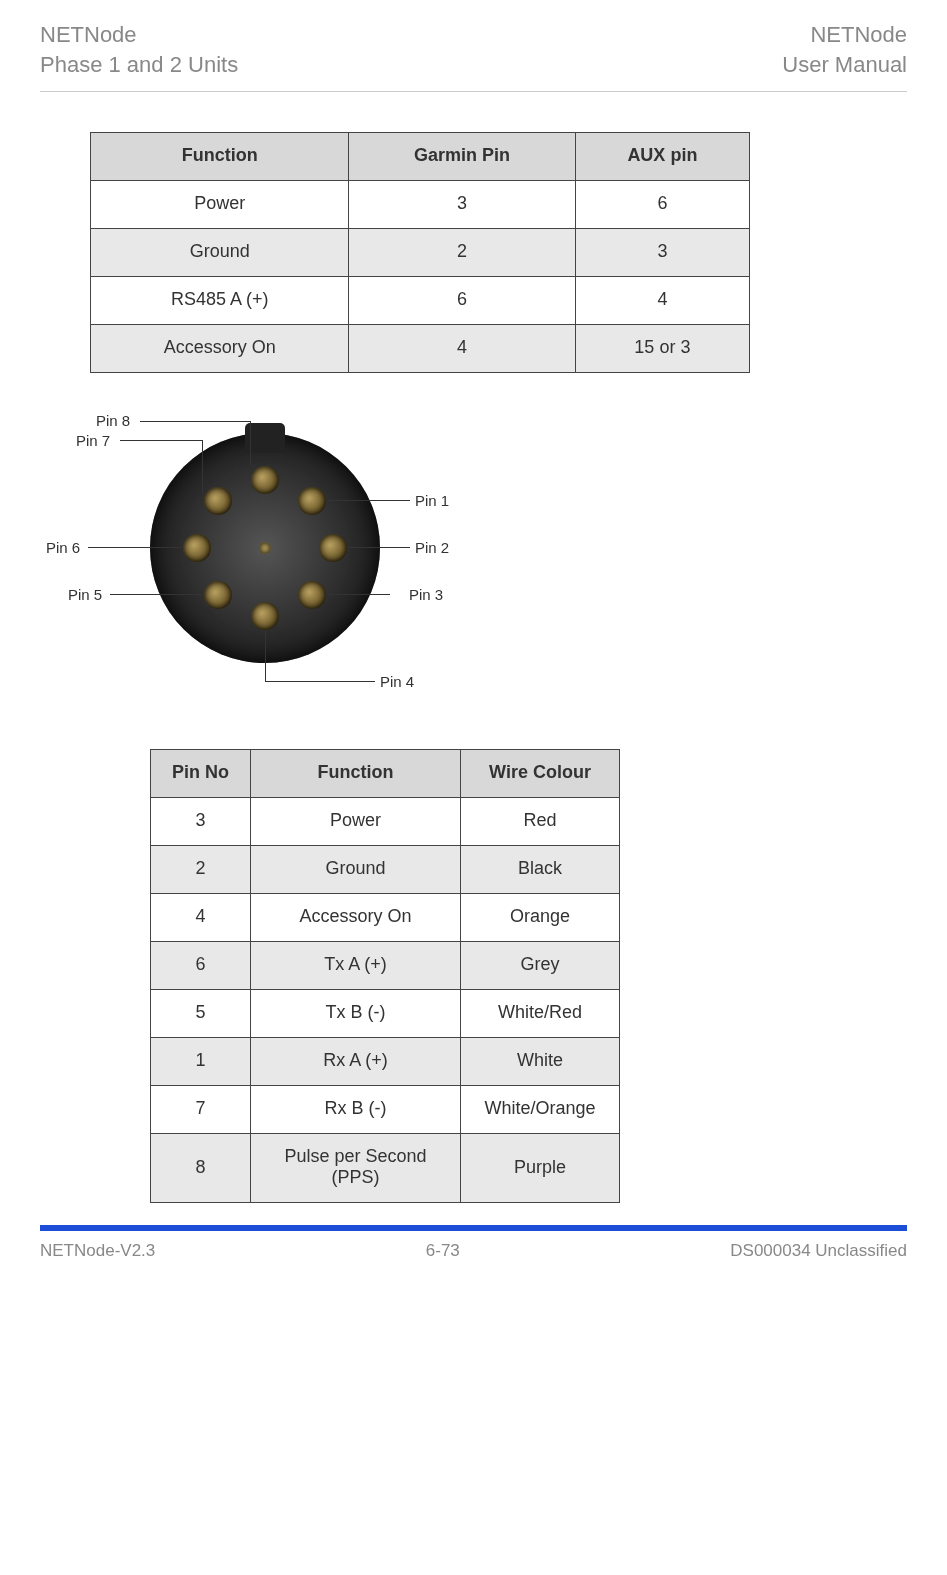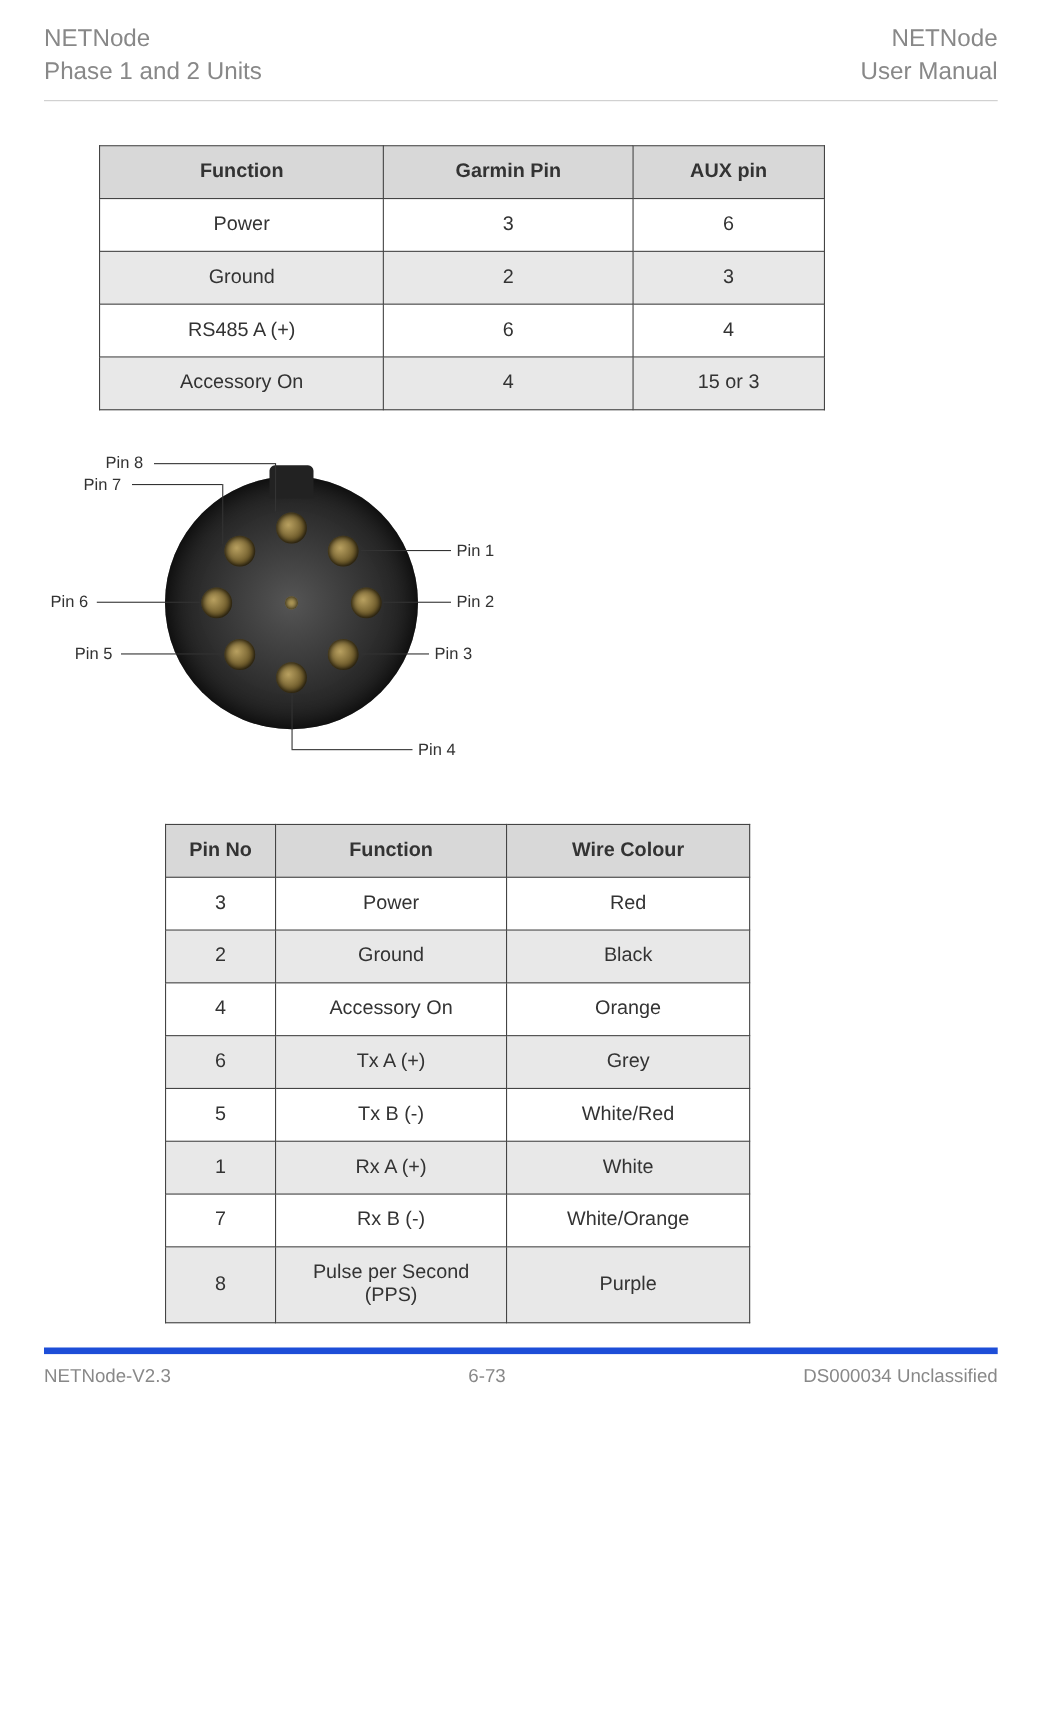--- a/index.html
+++ b/index.html
@@ -100,21 +100,21 @@
     white-space: nowrap;
   }
   .leader {
     position: absolute;
     background: #333;
   }
 
   table.wiring {
     border-collapse: collapse;
     margin: 0 0 20px 100px;
-    width: 532px;
+    width: 470px;
   }
   table.wiring th, table.wiring td {
     border: 1px solid #444;
     padding: 12px 8px 14px 8px;
     text-align: center;
     font-size: 18px;
     color: #333;
   }
   table.wiring th { background: #d8d8d8; font-weight: bold; }
   table.wiring tr:nth-child(odd) td { background: #fff; }
@@ -203,21 +203,21 @@
     <div class="leader" style="left:215px;top:278px;width:110px;height:1px;"></div>
     <div class="leader" style="left:60px;top:191px;width:92px;height:1px;"></div>
     <div class="leader" style="left:38px;top:144px;width:94px;height:1px;"></div>
     <div class="leader" style="left:70px;top:37px;width:82px;height:1px;"></div>
     <div class="leader" style="left:152px;top:37px;width:1px;height:55px;"></div>
     <div class="leader" style="left:90px;top:18px;width:110px;height:1px;"></div>
     <div class="leader" style="left:200px;top:18px;width:1px;height:44px;"></div>
 
     <span class="pin-label" style="left:365px;top:89px;">Pin 1</span>
     <span class="pin-label" style="left:365px;top:136px;">Pin 2</span>
-    <span class="pin-label" style="left:345px;top:183px;">Pin 3</span>
+    <span class="pin-label" style="left:359px;top:183px;">Pin 3</span>
     <span class="pin-label" style="left:330px;top:270px;">Pin 4</span>
     <span class="pin-label" style="left:18px;top:183px;">Pin 5</span>
     <span class="pin-label" style="left:-4px;top:136px;">Pin 6</span>
     <span class="pin-label" style="left:26px;top:29px;">Pin 7</span>
     <span class="pin-label" style="left:46px;top:9px;">Pin 8</span>
   </div>
 
   <table class="wiring">
     <thead>
       <tr>

